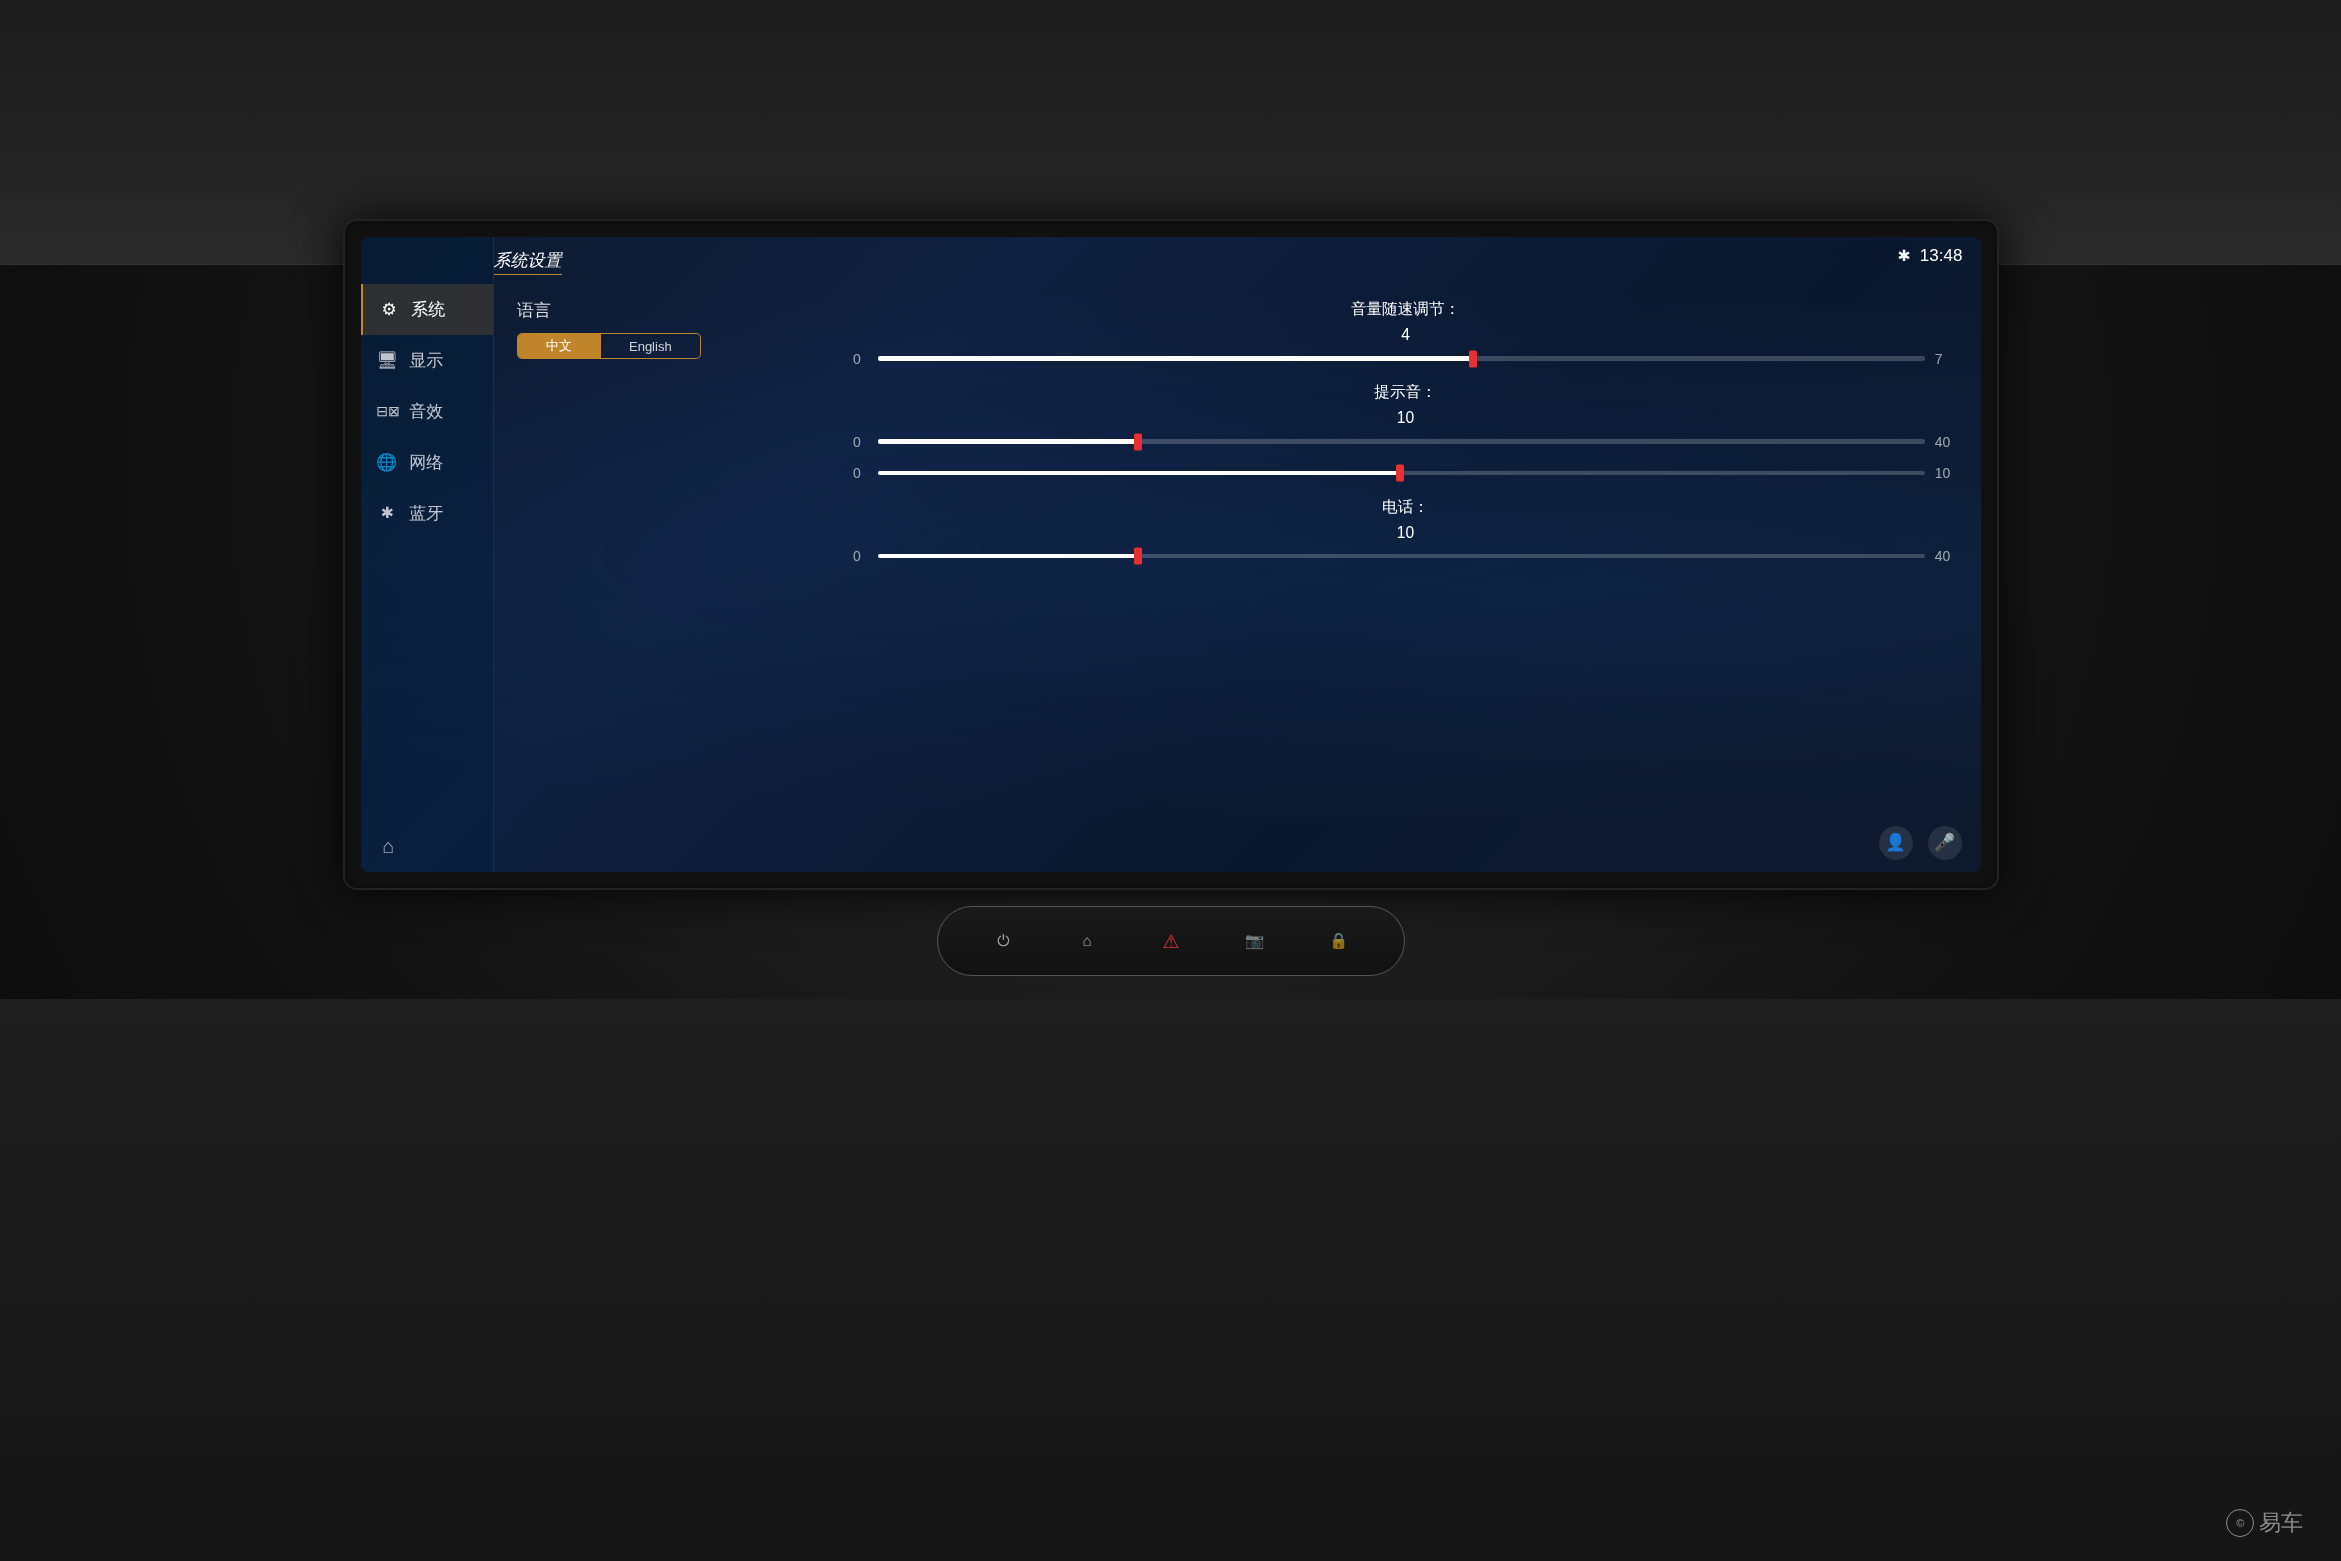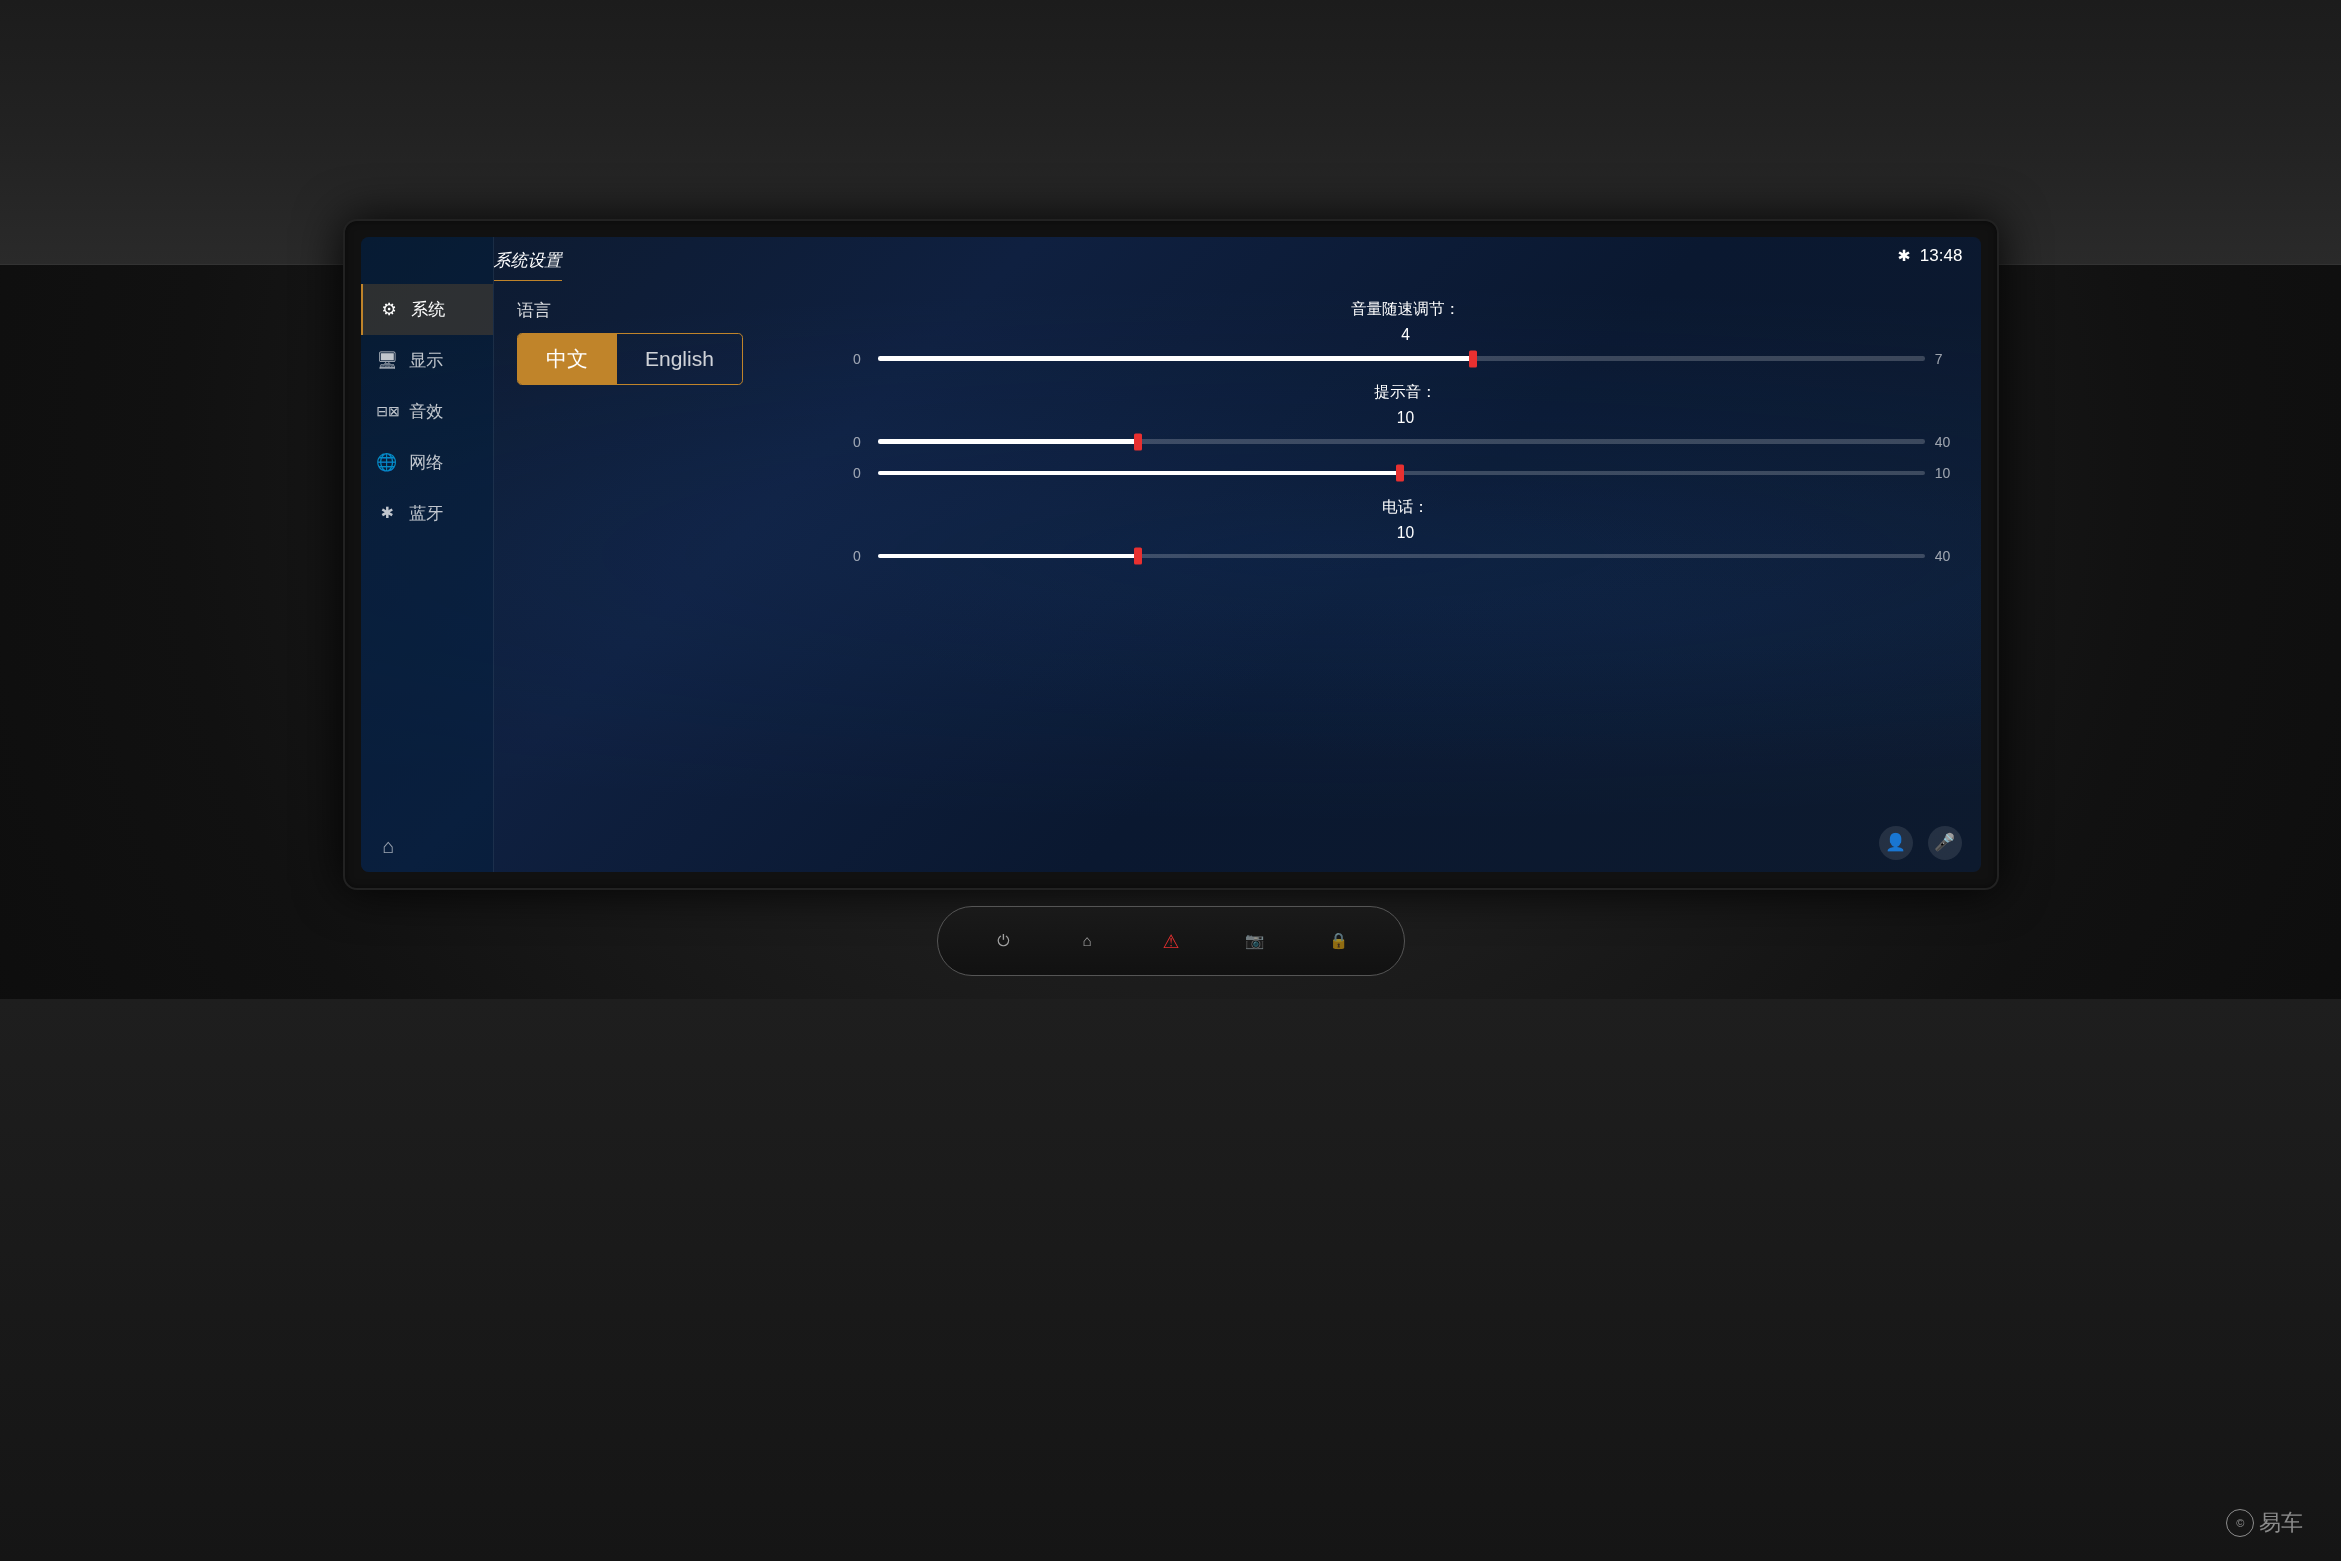--- a/index.html
+++ b/index.html
@@ -81,21 +81,21 @@
     
     .page-title {
       position: absolute;
       top: 12.5px;
       left: 133px;
       color: white;
       font-size: 17px;
       font-style: italic;
       font-weight: 400;
       border-bottom: 1.6px solid #c0842a;
-      padding-bottom: 8px;
+      padding-bottom: 2px;
     }
 
     
     .sidebar {
       position: absolute;
       top: 0;
       left: 0;
       width: 133px;
       bottom: 0;
       background: rgba(0,30,60,0.4);
@@ -170,22 +170,22 @@
     .toggle-group {
       display: flex;
       gap: 0;
       border: 1.2px solid #c0842a;
       border-radius: 4.7px;
       overflow: hidden;
       width: fit-content;
     }
 
     .toggle-btn {
-      padding: 11px 28px;
-      font-size: 21px;
+      padding: 3px 28px;
+      font-size: 13px;
       color: rgba(255,255,255,0.8);
       background: transparent;
       border: none;
       cursor: pointer;
       font-family: inherit;
       transition: background 0.2s;
     }
 
     .toggle-btn + .toggle-btn {
       border-left: 1.2px solid #c0842a;

